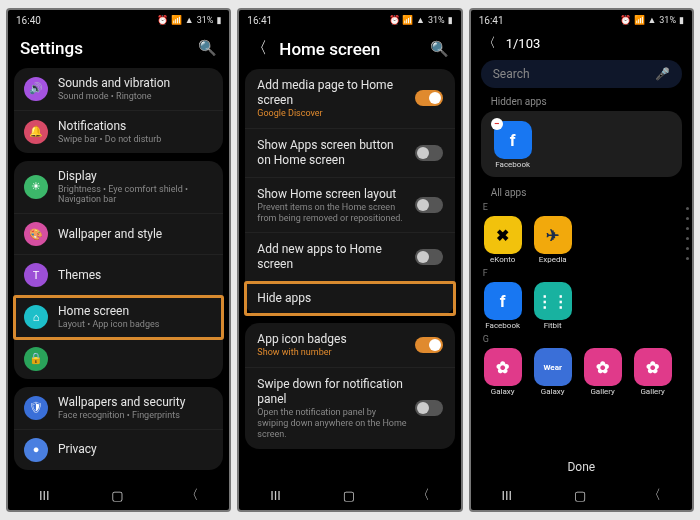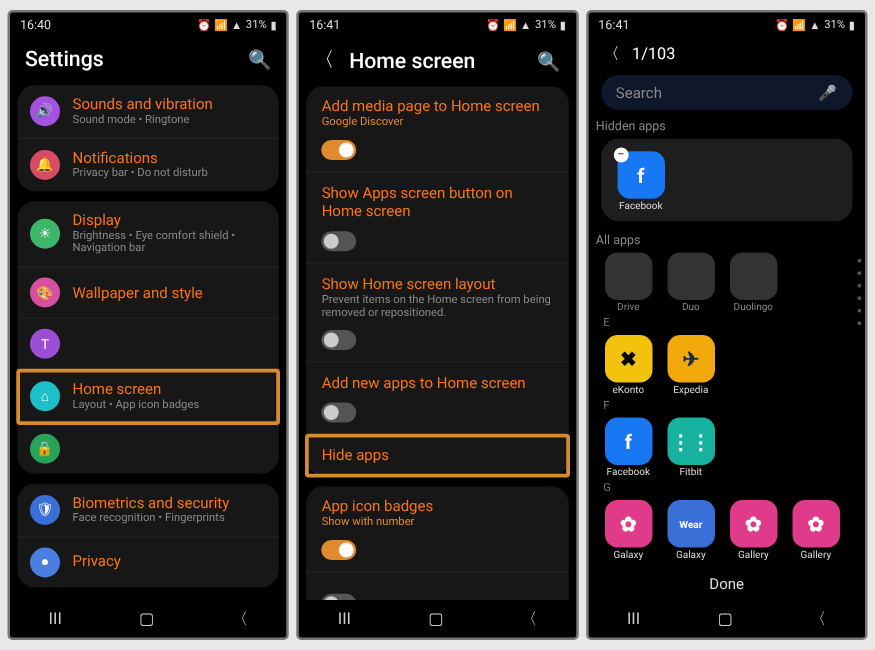--- a/index.html
+++ b/index.html
@@ -43,41 +43,41 @@
     gap:10px;
     border-bottom:1px solid #222;
   }
   .row:last-child { border-bottom:none; }
   .ic {
     width:24px;height:24px;border-radius:12px;
     display:flex;align-items:center;justify-content:center;
     font-size:11px;flex-shrink:0;color:#fff;
   }
   .txtcol { flex:1; min-width:0; }
-  .t { font-size:12px; color:#f97316; line-height:1.25; }
+  .t { font-size:12px; color:#e5e5e5; line-height:1.25; }
   .s { font-size:9px; color:#888; line-height:1.2; }
   .s.orange, .sub.orange { color:#e08a2e; }
   .hl { outline:3px solid #d88a2f; outline-offset:-2px; border-radius:2px; }
   .toggle { width:28px;height:16px;border-radius:8px;background:#555;position:relative;flex-shrink:0;}
   .toggle::after{content:"";position:absolute;width:12px;height:12px;border-radius:50%;background:#ccc;top:2px;left:2px;}
   .toggle.on{background:#e08a2e;}
   .toggle.on::after{background:#fff;left:14px;}
   .p2row { padding:9px 12px; border-bottom:1px solid #222; }
   .p2row:last-child{border-bottom:none;}
   .p2row .t { font-size:12px; }
   .p2row .s { font-size:9px; }
-  .p2flex { display:flex; gap:8px;flex-direction:column; }
+  .p2flex { display:flex; align-items:center; gap:8px; }
   .p2flex .txtcol{flex:1;}
   .counter { padding:4px 12px 8px 12px; font-size:13px; display:flex;align-items:center;gap:10px;}
   .searchbox {
     margin:0 10px 6px 10px; background:#0f172a;
     border-radius:20px; padding:7px 12px;
     display:flex; align-items:center; font-size:12px; color:#888;
   }
-  .section-lbl { font-size:10px; color:#888; padding:2px 6px;}
+  .section-lbl { font-size:10px; color:#888; padding:2px 20px;}
   .hidden-card {
     margin:2px 10px 8px 10px; background:#1e1e1e;
     border-radius:14px; padding:10px 10px 8px 10px;
     min-height:66px;
   }
   .appicon {
     width:38px;height:38px;border-radius:10px;
     display:flex;align-items:center;justify-content:center;
     font-size:16px;font-weight:700;position:relative;
   }
@@ -117,59 +117,60 @@
           <div class="ic" style="background:#a453e0">🔊</div>
           <div class="txtcol">
             <div class="t">Sounds and vibration</div>
             <div class="s">Sound mode • Ringtone</div>
           </div>
         </div>
         <div class="row">
           <div class="ic" style="background:#d84b67">🔔</div>
           <div class="txtcol">
             <div class="t">Notifications</div>
-            <div class="s">Privacy bar • Do not disturb</div>
+            <div class="s">Swipe bar • Do not disturb</div>
           </div>
         </div>
       </div>
       <div class="card">
         <div class="row">
           <div class="ic" style="background:#3cb76a">☀</div>
           <div class="txtcol">
             <div class="t">Display</div>
             <div class="s">Brightness • Eye comfort shield • Navigation bar</div>
           </div>
         </div>
         <div class="row">
           <div class="ic" style="background:#d64fa1">🎨</div>
           <div class="txtcol">
             <div class="t">Wallpaper and style</div>
           </div>
         </div>
         <div class="row">
           <div class="ic" style="background:#9c4fd6">T</div>
           <div class="txtcol">
+            <div class="t">Themes</div>
           </div>
         </div>
         <div class="row hl">
           <div class="ic" style="background:#1dbfc9">⌂</div>
           <div class="txtcol">
             <div class="t">Home screen</div>
             <div class="s">Layout • App icon badges</div>
           </div>
         </div>
         <div class="row">
           <div class="ic" style="background:#2aa35a">🔒</div>
         </div>
       </div>
       <div class="card">
         <div class="row">
           <div class="ic" style="background:#3a6fd8">🛡</div>
           <div class="txtcol">
-            <div class="t">Biometrics and security</div>
+            <div class="t">Wallpapers and security</div>
             <div class="s">Face recognition • Fingerprints</div>
           </div>
         </div>
         <div class="row">
           <div class="ic" style="background:#4a7fe0">●</div>
           <div class="txtcol">
             <div class="t">Privacy</div>
           </div>
         </div>
       </div>
@@ -228,20 +229,22 @@
       <div class="card">
         <div class="p2row p2flex">
           <div class="txtcol">
             <div class="t">App icon badges</div>
             <div class="s orange">Show with number</div>
           </div>
           <div class="toggle on"></div>
         </div>
         <div class="p2row p2flex">
           <div class="txtcol">
+            <div class="t">Swipe down for notification panel</div>
+            <div class="s ">Open the notification panel by swiping down anywhere on the Home screen.</div>
           </div>
           <div class="toggle "></div>
         </div>
       </div>
     </div>
   <div class="navbar">
     <span>III</span>
     <span>▢</span>
     <span>〈</span>
   </div>
@@ -263,34 +266,20 @@
   <div class="section-lbl">Hidden apps</div>
   <div class="hidden-card" id="hidden">
       <div style="display: flex; gap: 6px;">
         <div class="appcell">
           <div class="appicon" style="background:#1877f2;color:#fff;font-size:16px">f<div class="minus">−</div></div>
           <div class="appname">Facebook</div>
         </div>
       </div>
     </div>
   <div class="section-lbl">All apps</div>
-  <div class="appgrid dim" id="dimrow">
-      <div class="appcell">
-        <div class="appicon" style="background:#333;color:#fff;font-size:16px"></div>
-        <div class="appname">Drive</div>
-      </div>
-      <div class="appcell">
-        <div class="appicon" style="background:#333;color:#fff;font-size:16px"></div>
-        <div class="appname">Duo</div>
-      </div>
-      <div class="appcell">
-        <div class="appicon" style="background:#333;color:#fff;font-size:16px"></div>
-        <div class="appname">Duolingo</div>
-      </div>
-    </div>
   <div id="sections" style="flex:1;overflow:hidden">
       <div class="letter">E</div>
       <div class="appgrid">
         <div class="appcell">
           <div class="appicon" style="background:#f2c20c;color:#000;font-size:16px">✖</div>
           <div class="appname">eKonto</div>
         </div>
         <div class="appcell">
           <div class="appicon" style="background:#f2a90c;color:#1a2b4a;font-size:16px">✈</div>
           <div class="appname">Expedia</div>

